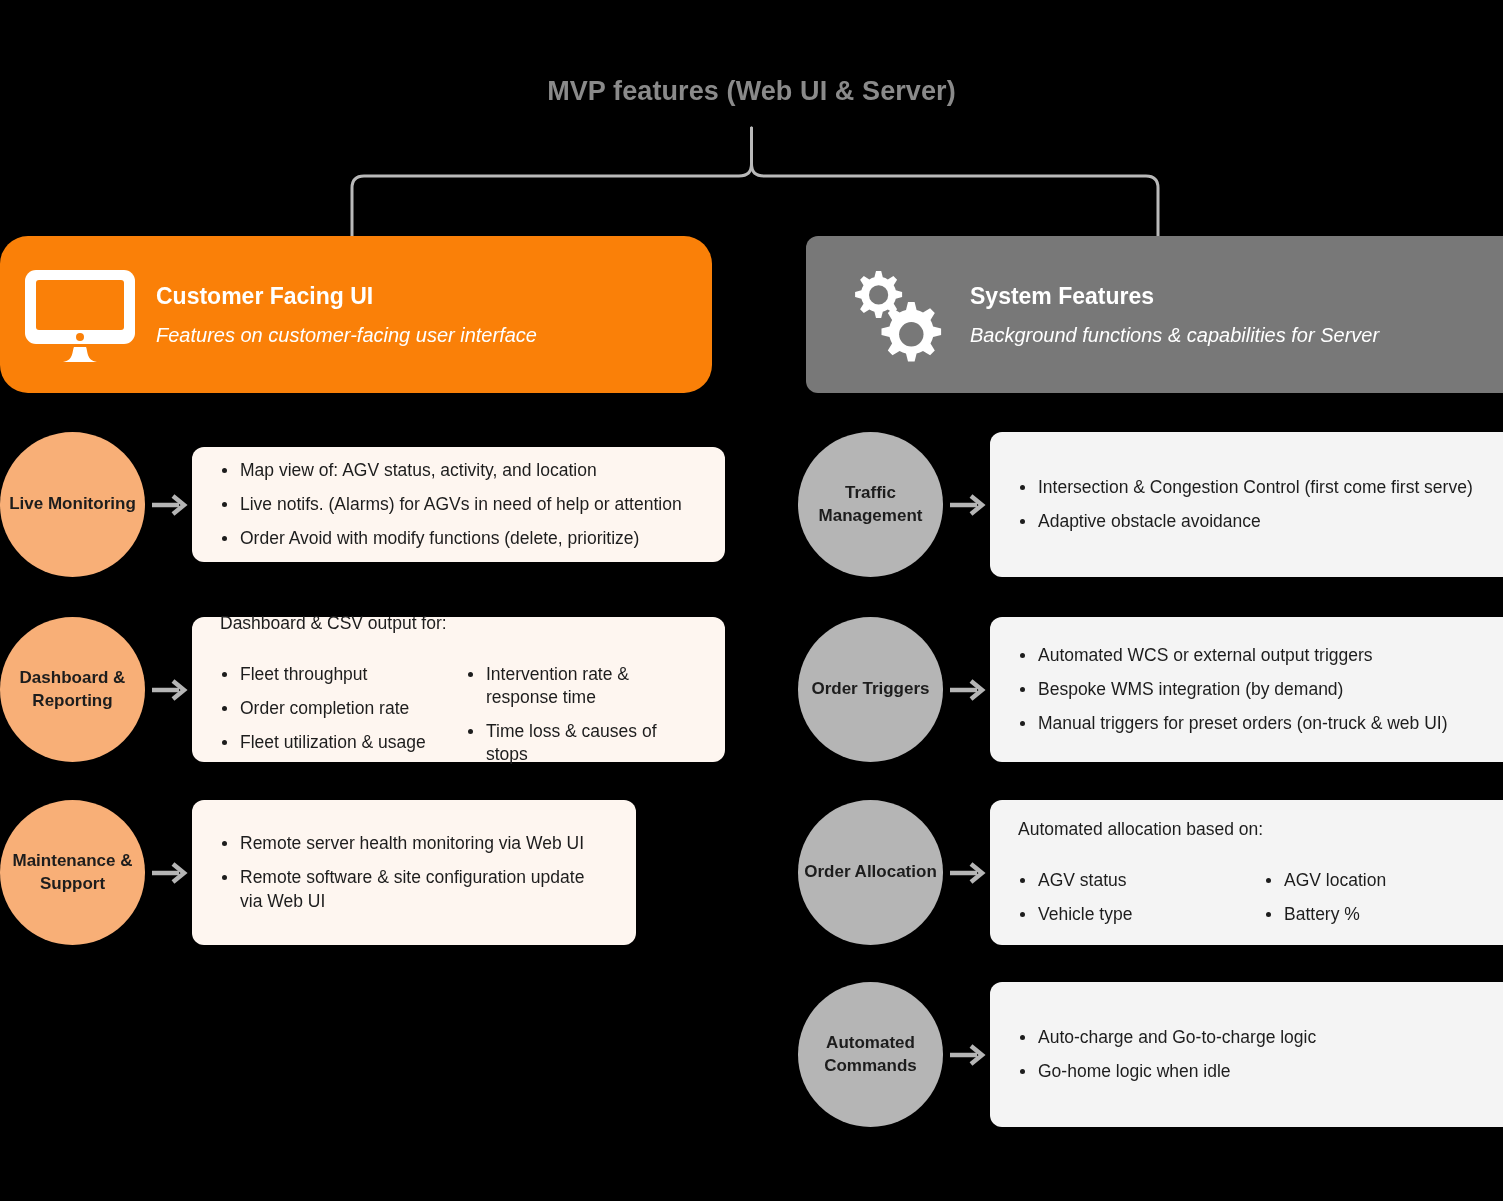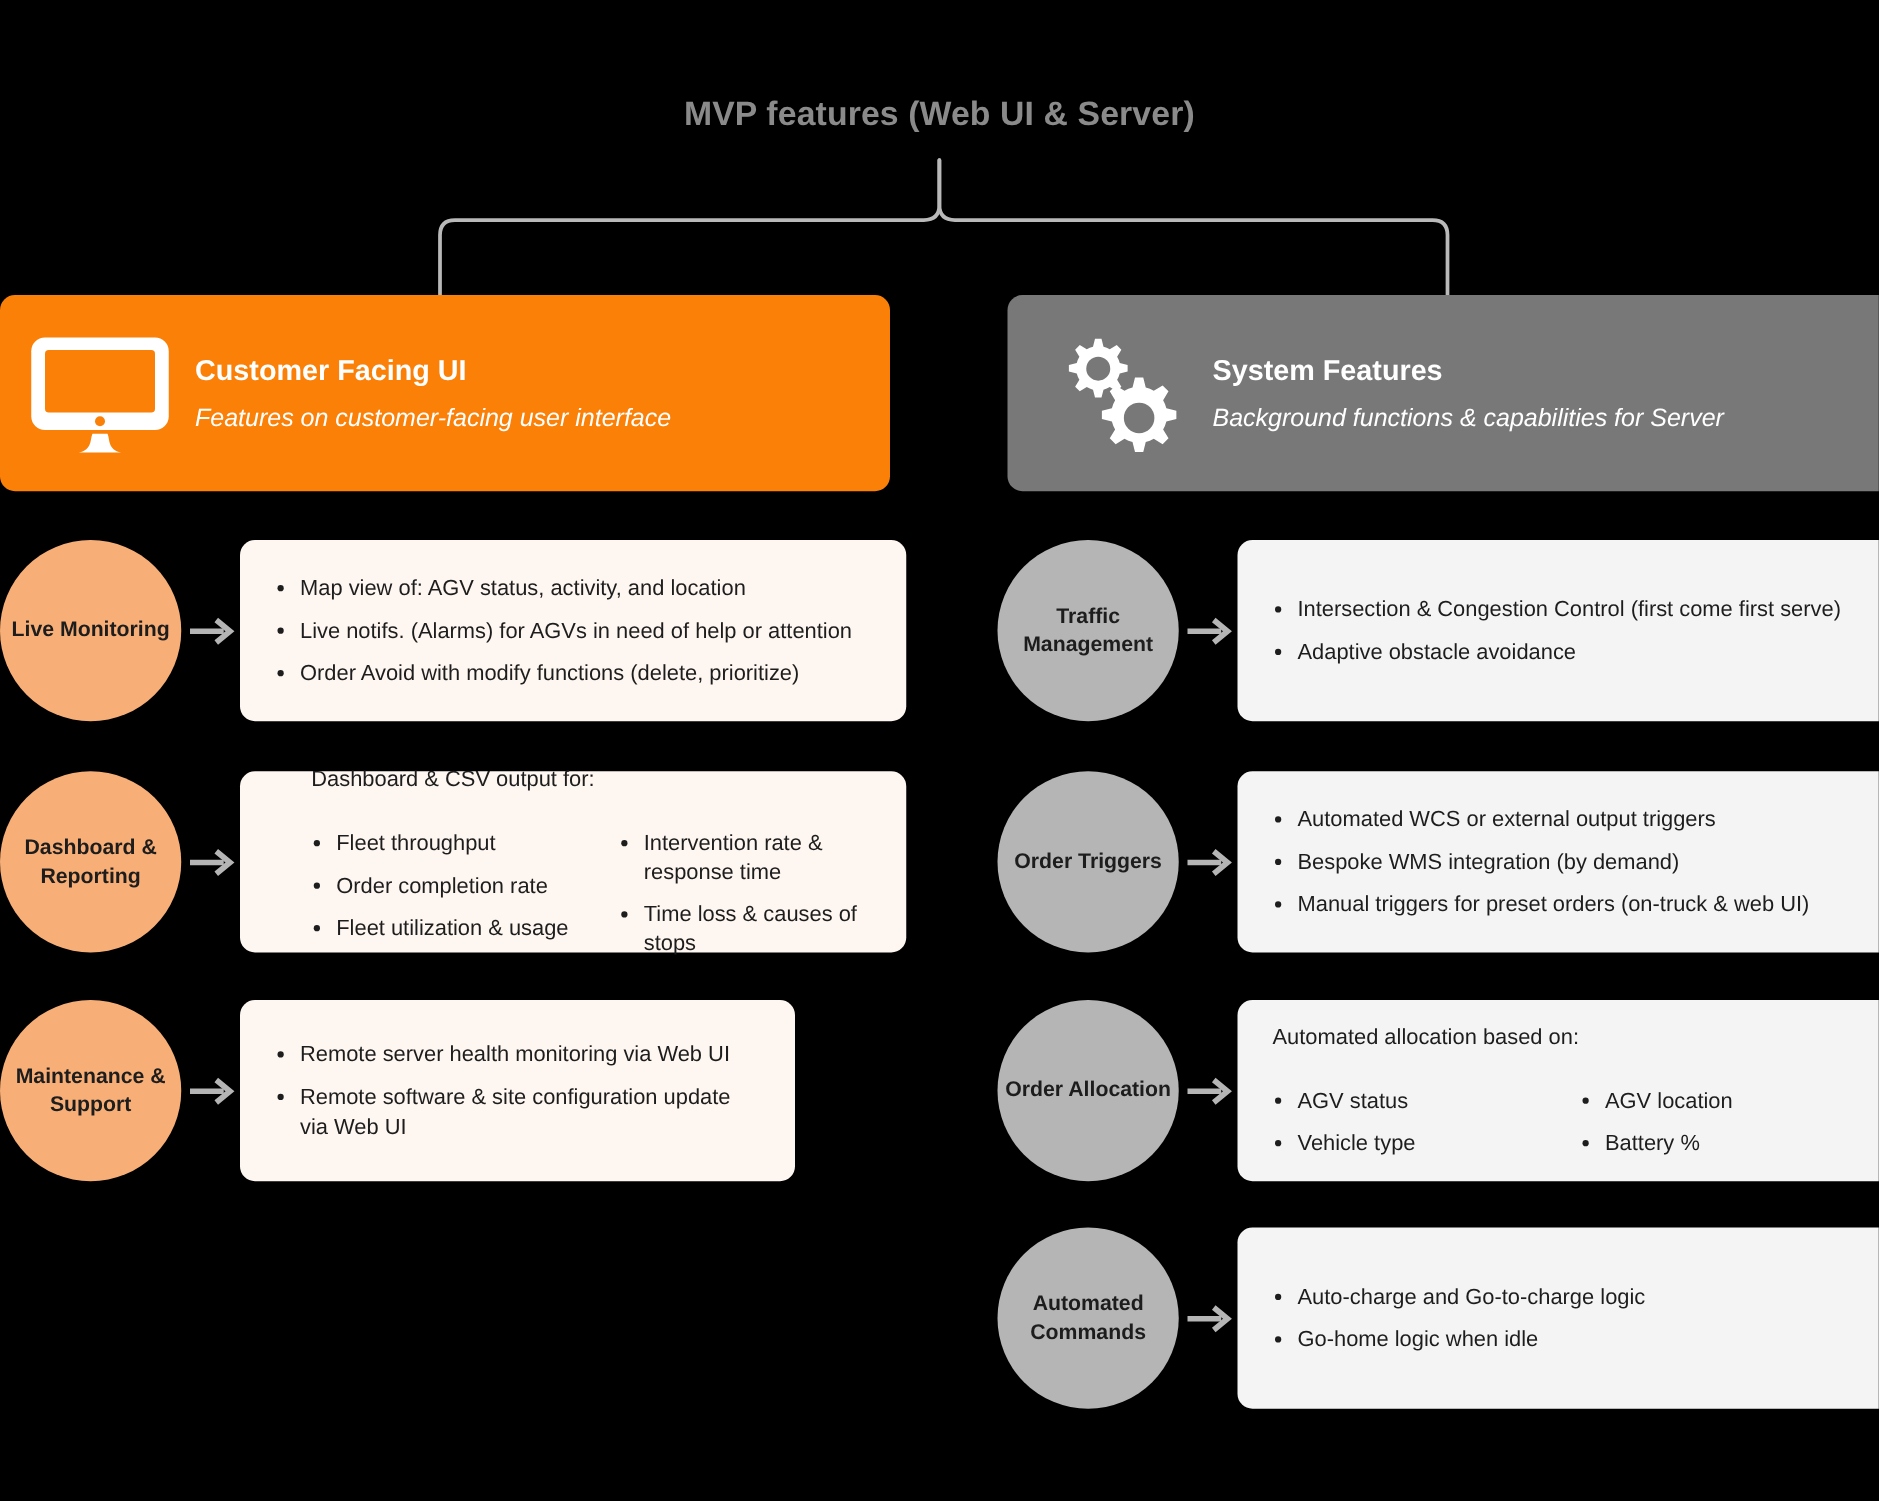--- a/index.html
+++ b/index.html
@@ -18,21 +18,21 @@
   }
 
   
   .connector{position:absolute;left:0;top:110px;width:1503px;height:132px;}
 
   
   .header{
     position:absolute;height:157px;border-radius:12px;
     display:flex;align-items:center;
   }
-  .header.left{left:0;top:236px;width:712px;background:#FA8008;}
+  .header.left{left:0;top:236px;width:712px;background:#FA8008;border-radius:28px;}
   .header.right{left:806px;top:236px;width:787px;background:#787878;}
   .header .icon-wrap{
     width:132px;min-width:132px;display:flex;align-items:center;justify-content:center;
   }
   .header.left .icon-wrap{margin-left:14px;}
   .header.right .icon-wrap{margin-left:22px;}
   .header .htext{display:flex;flex-direction:column;gap:14px;padding-left:10px;}
   .header .htitle{font-size:23px;font-weight:700;color:#fff;}
   .header .hsub{font-size:20px;font-style:italic;color:#fff;font-weight:400;}
 
@@ -75,22 +75,22 @@
 
   
   #row-live        {left:0;   top:432px;}
   #row-dash        {left:0;   top:617px;}
   #row-maint       {left:0;   top:800px;}
   #row-traffic     {left:798px;top:432px;}
   #row-ordertrig   {left:798px;top:617px;}
   #row-orderalloc  {left:798px;top:800px;}
   #row-autocmd     {left:798px;top:982px;}
 
-  #row-live   .card{width:533px;height:145px;}
-  #row-dash   .card{width:533px;height:145px;padding-left:29px;}
+  #row-live   .card{width:533px;height:115px;}
+  #row-dash   .card{width:533px;height:145px;}
   #row-maint  .card{width:444px;height:145px;}
   #row-traffic    .card{width:528px;height:145px;}
   #row-ordertrig  .card{width:528px;height:145px;}
   #row-orderalloc .card{width:528px;height:145px;}
   #row-autocmd    .card{width:528px;height:145px;}
 </style>
 </head>
 <body>
 
 <div class="canvas">

